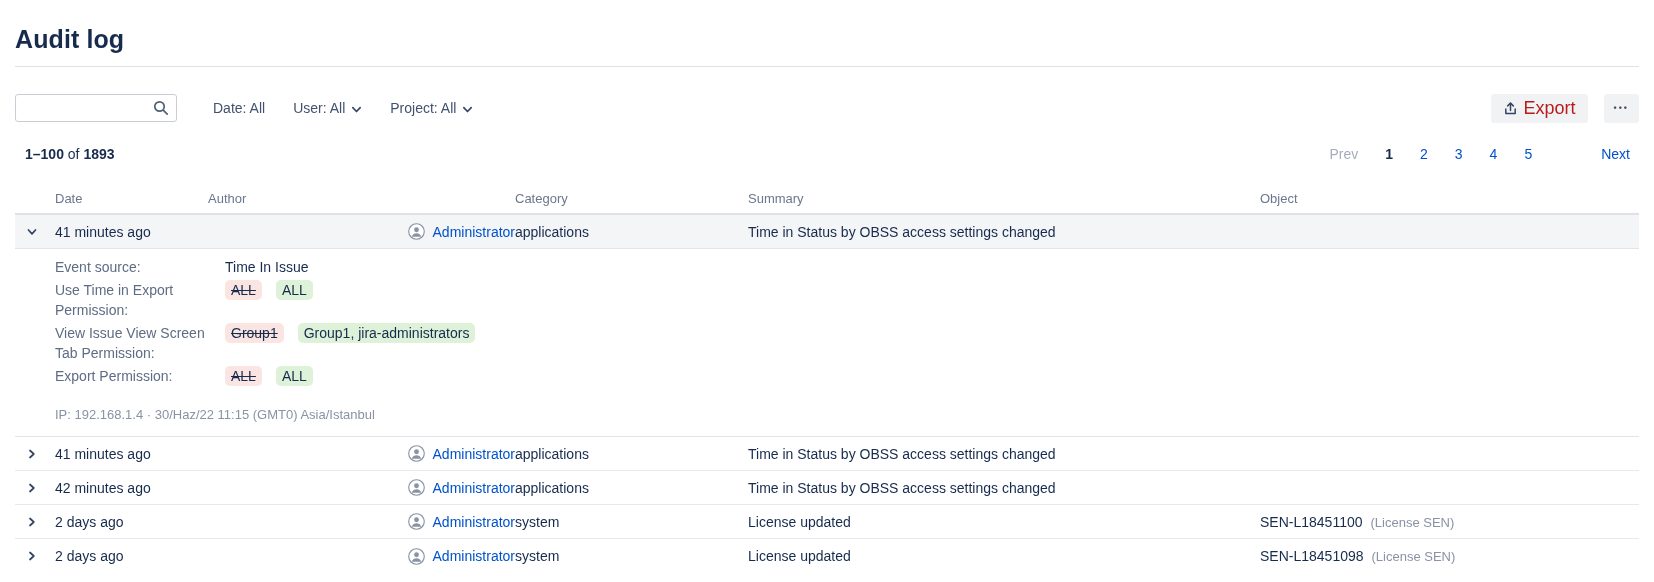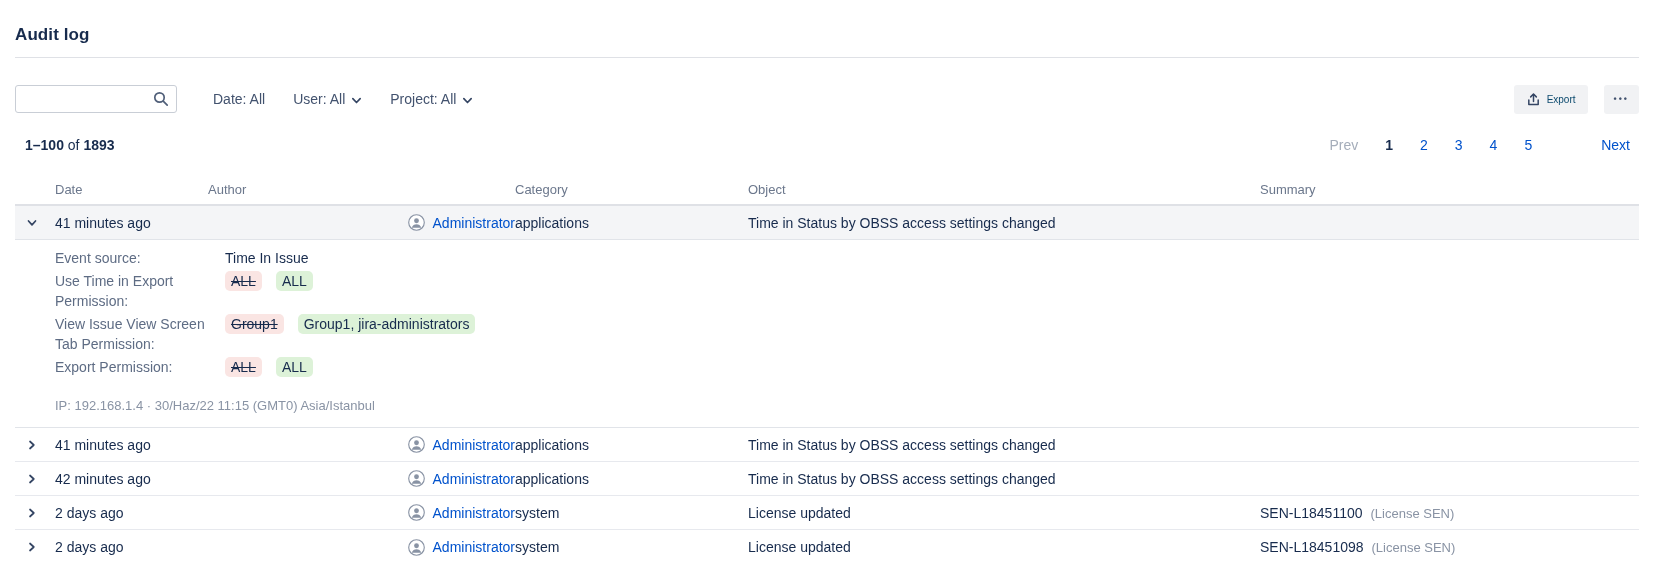--- a/index.html
+++ b/index.html
@@ -7,21 +7,21 @@
   body {
     font-family: "Liberation Sans", "DejaVu Sans", sans-serif;
     font-size: 14px;
     color: #172b4d;
   }
   .page { padding: 0 15px; }
 
   
   .page-title {
     margin-top: 25px;
-    font-size: 17px;
+    font-size: 25px;
     font-weight: 700;
     color: #172b4d;
     letter-spacing: 0.1px;
   }
   .title-rule {
     margin-top: 12px;
     border-bottom: 1px solid #dfe1e6;
   }
 
   
@@ -71,22 +71,22 @@
   .btn {
     display: inline-flex;
     align-items: center;
     gap: 6px;
     height: 29px;
     padding: 0 12px;
     background: #f1f2f4;
     border: none;
     border-radius: 3px;
     font-family: inherit;
-    font-size: 10px;
-    color: #0c4a6e;
+    font-size: 18px;
+    color: #b91c1c;
     cursor: pointer;
   }
   .btn .export-icon { width: 15px; height: 15px; }
   .btn-more {
     font-size: 9px;
     letter-spacing: 2px;
     font-weight: 700;
     color: #42526e;
     padding: 0 10px;
   }
@@ -224,22 +224,22 @@
     </div>
   </div>
 
   <div class="audit-table">
 
     <div class="tgrid thead">
       <div></div>
       <div>Date</div>
       <div>Author</div>
       <div>Category</div>
+      <div>Summary</div>
       <div>Object</div>
-      <div>Summary</div>
     </div>
 
     <div class="tgrid trow expanded">
       <div class="cell-expander">
         <svg class="row-chevron" viewBox="0 0 12 12">
           <polyline points="2.5,4 6,7.8 9.5,4" fill="none" stroke="#344563" stroke-width="1.7" stroke-linecap="round" stroke-linejoin="round"></polyline>
         </svg>
       </div>
       <div>41 minutes ago</div>
       <div class="author-cell">

